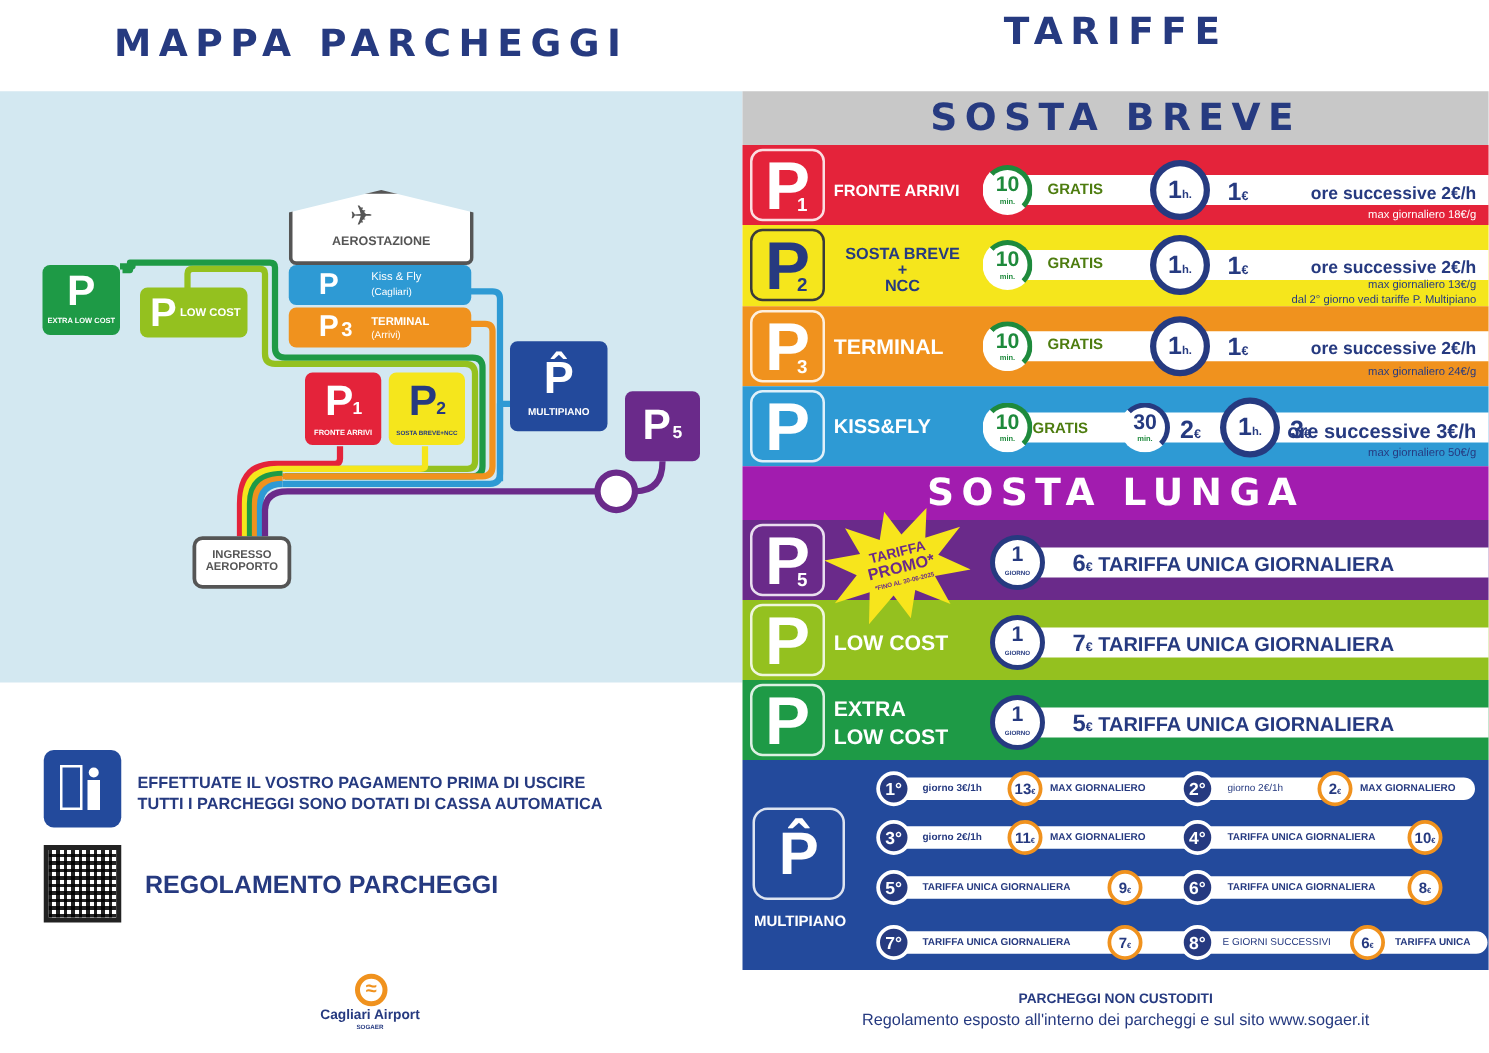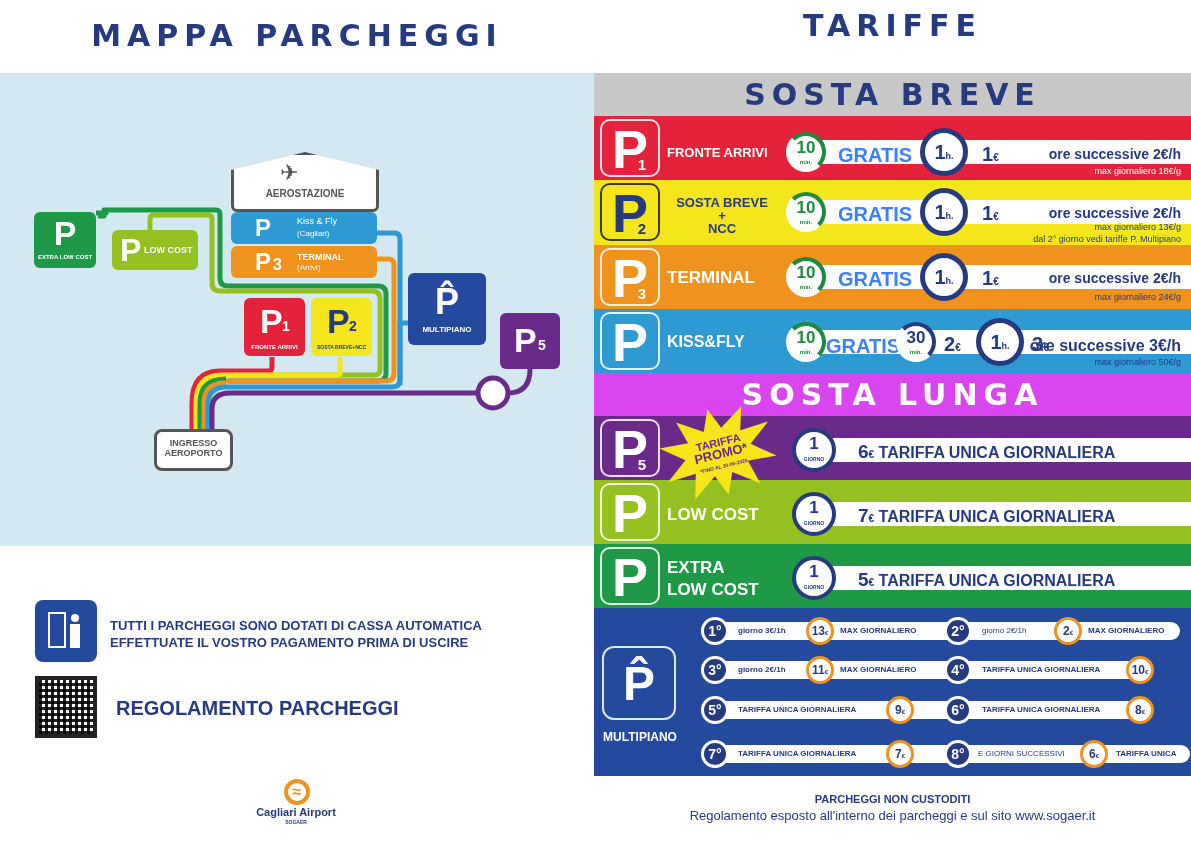--- a/index.html
+++ b/index.html
@@ -13,21 +13,21 @@
 .band{position:absolute;left:594px;width:597px}
 .tag{position:absolute;left:600px;width:60px;height:58px;border:2px solid rgba(255,255,255,.85);border-radius:10px;color:#fff;font-weight:bold;text-align:center}
 .tag .P{font-size:54px;line-height:56px}
 .tag .sub{position:absolute;right:12px;bottom:2px;font-size:15px}
 .bname{position:absolute;left:667px;color:#fff;font-weight:bold;font-size:16px}
 .strip{position:absolute;left:800px;right:0;height:24px;background:#fff}
 .circ{position:absolute;border-radius:50%;background:#fff;text-align:center;font-weight:bold;color:#1e8a3c}
 .circ10{width:40px;height:40px;border:4px solid #1e8a3c;border-left-color:#fff;border-bottom-color:#fff;font-size:17px;line-height:24px}
 .circ10 small{display:block;font-size:6px;line-height:4px;color:#1e8a3c}
 .circ1h{width:48px;height:48px;border:5px solid #263a80;color:#263a80;font-size:20px;line-height:38px}
-.gratis{position:absolute;color:#3b82f6;font-weight:bold;font-size:20px}
+.gratis{position:absolute;color:#4d7c0f;font-weight:bold;font-size:12px}
 .euro{position:absolute;color:#263a80;font-weight:bold;font-size:20px}
 .euro small{font-size:10px}
 .after{position:absolute;right:10px;color:#263a80;font-weight:bold;font-size:14px}
 .maxg{position:absolute;right:10px;color:#263a80;font-size:9px}
 .circG{width:44px;height:44px;border:4px solid #263a80;color:#263a80;font-size:17px;line-height:24px}
 .circG small{display:block;font-size:5px;line-height:6px}
 .dayfare{position:absolute;left:858px;color:#263a80;font-weight:bold;font-size:16px}
 .mrow{position:absolute;height:18px;background:#fff;border-radius:9px}
 .dnum{position:absolute;width:28px;height:28px;border-radius:50%;background:#263a80;border:3px solid #fff;color:#fff;font-weight:bold;font-size:14px;text-align:center;line-height:22px}
 .dtxt{position:absolute;color:#263a80;font-size:8px;font-weight:bold}
@@ -111,22 +111,22 @@
   <div>INGRESSO</div>
   <div>AEROPORTO</div>
 </div>
 
 <div class="abs" style="left:35px;top:600px;width:62px;height:62px;background:#234a9c;border-radius:8px">
   <div class="abs" style="left:13px;top:12px;width:18px;height:36px;border:2px solid #fff"></div>
   <div class="abs" style="left:36px;top:14px;width:8px;height:8px;border-radius:50%;background:#fff"></div>
   <div class="abs" style="left:35px;top:24px;width:10px;height:24px;background:#fff"></div>
 </div>
 <div class="abs" style="left:110px;top:617px;font-size:13px;font-weight:bold;color:#263a80;line-height:17px">
+  <div>EFFETTUATE IL VOSTRO PAGAMENTO PRIMA DI USCIRE</div>
   <div>TUTTI I PARCHEGGI SONO DOTATI DI CASSA AUTOMATICA</div>
-  <div>EFFETTUATE IL VOSTRO PAGAMENTO PRIMA DI USCIRE</div>
 </div>
 <div class="abs" style="left:35px;top:676px;width:62px;height:62px;background:repeating-linear-gradient(90deg,#222 0 3px,#fff 3px 6px),repeating-linear-gradient(0deg,#222 0 3px,#fff 3px 6px);background-blend-mode:multiply;border:4px solid #222"></div>
 <div class="abs" style="left:116px;top:697px;font-size:20px;font-weight:bold;color:#263a80">REGOLAMENTO PARCHEGGI</div>
 
 <div class="abs" style="left:284px;top:779px;width:26px;height:26px;border-radius:50%;border:4px solid #f0921e;text-align:center;color:#f0921e;font-weight:bold;line-height:18px">≈</div>
 <div class="abs" style="left:246px;top:806px;width:100px;text-align:center;font-size:11px;font-weight:bold;color:#263a80">Cagliari Airport</div>
 <div class="abs" style="left:246px;top:819px;width:100px;text-align:center;font-size:5px;font-weight:bold;color:#263a80">SOGAER</div>
 
 <div class="band" style="top:73px;height:43px;background:#c8c8c8">
   <div class="hdr" style="font-size:30px;line-height:43px">SOSTA BREVE</div>
@@ -176,21 +176,21 @@
 <div class="strip" style="top:330px"></div>
 <div class="circ circ10" style="left:786px;top:322px"><span>10</span><small>min.</small></div>
 <div class="gratis" style="left:826px;top:335px">GRATIS</div>
 <div class="circ circ10" style="left:896px;top:322px;border-color:#263a80;border-left-color:#fff;border-bottom-color:#fff;color:#263a80"><span>30</span><small>min.</small></div>
 <div class="euro" style="left:944px;top:333px"><span>2</span><small>€</small></div>
 <div class="circ circ1h" style="left:976px;top:318px"><span>1</span><small style="font-size:9px">h.</small></div>
 <div class="euro" style="left:1032px;top:333px"><span>3</span><small>€</small></div>
 <div class="after" style="top:337px;font-size:16px">ore successive 3€/h</div>
 <div class="maxg" style="top:357px">max giornaliero 50€/g</div>
 
-<div class="band" style="top:373px;height:43px;background:#d946ef">
+<div class="band" style="top:373px;height:43px;background:#a21caf">
   <div class="hdr" style="color:#fff;font-size:30px;line-height:43px">SOSTA LUNGA</div>
 </div>
 
 <div class="band" style="top:416px;height:64px;background:#6a2a8a"></div>
 <div class="tag" style="top:419px"><span class="P">P</span><span class="sub">5</span></div>
 <div class="strip" style="left:830px;top:438px"></div>
 <div class="circ circG" style="left:792px;top:428px"><span>1</span><small>GIORNO</small></div>
 <div class="dayfare" style="top:441px"><span style="font-size:19px">6</span><small style="font-size:10px">€</small> <span>TARIFFA UNICA GIORNALIERA</span></div>
 
 <div class="band" style="top:480px;height:64px;background:#94c11f"></div>

